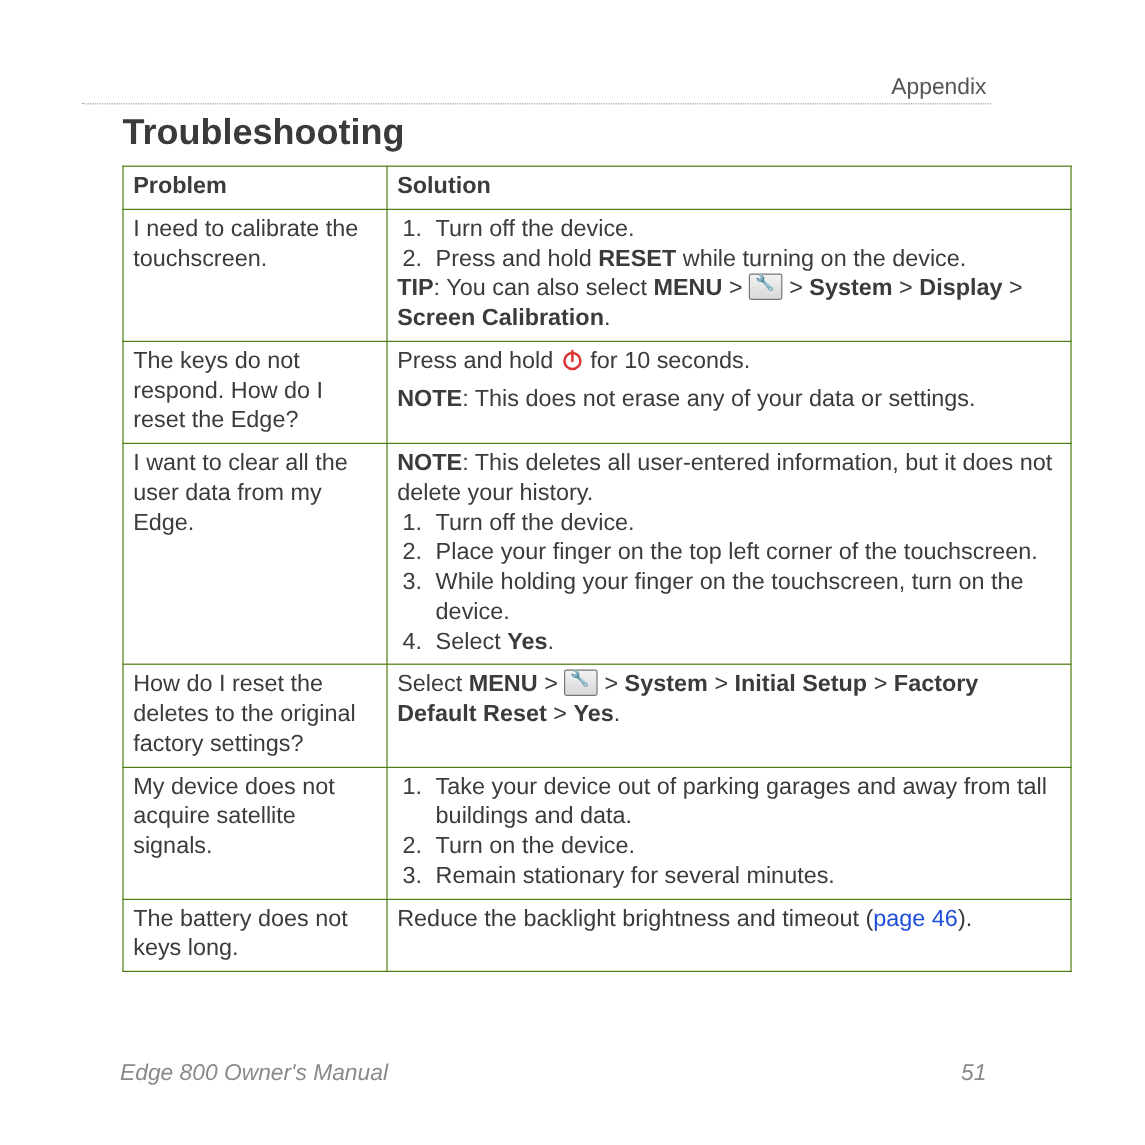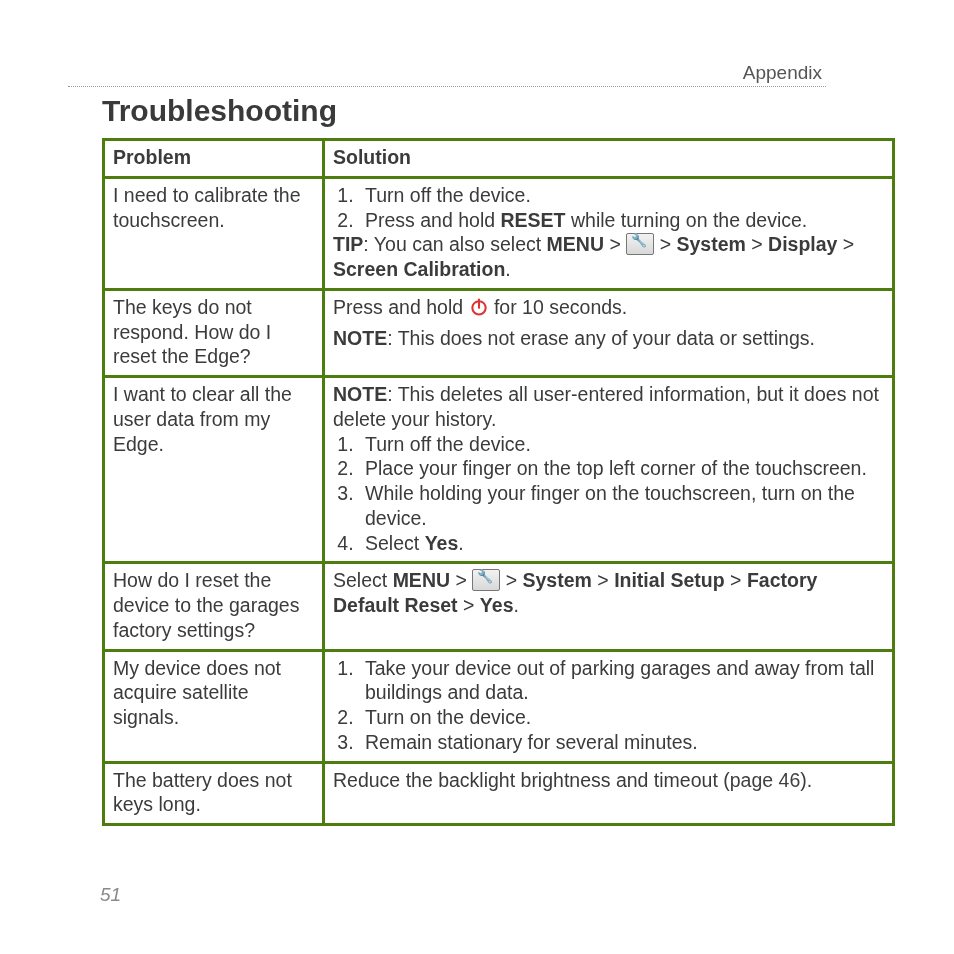--- a/index.html
+++ b/index.html
@@ -40,21 +40,21 @@
     color: #3a3a3a;
     margin: 34px 0 10px 34px;
   }
   table.troubleshoot {
     border-collapse: collapse;
     width: 790px;
     margin-left: 34px;
     table-layout: fixed;
   }
   table.troubleshoot th, table.troubleshoot td {
-    border: 3px solid #4d7c0f;
+    border: 1px solid #4d7c0f;
     padding: 4px 8px 6px 8px;
     vertical-align: top;
     font-size: 19.5px;
     line-height: 1.27;
     color: #3b3b3b;
   }
   table.troubleshoot th {
     font-weight: bold;
     text-align: left;
     background: #fff;
@@ -73,21 +73,21 @@
     position: absolute;
     bottom: 48px;
     left: 100px;
     right: 72px;
     display: flex;
     justify-content: space-between;
     font-style: italic;
     color: #8a8a8a;
     font-size: 19px;
   }
-  .link { color: #404040; }
+  .link { color: #1d4ed8; }
   .icon-wrench {
     display: inline-block;
     width: 26px;
     height: 20px;
     border: 1px solid #777;
     background: linear-gradient(#f2f2f2, #d8d8d8);
     vertical-align: -4px;
     position: relative;
     border-radius: 2px;
   }
@@ -188,21 +188,21 @@
             <li>Place your finger on the top left corner of the touchscreen.</li>
             <li>While holding your finger on the touchscreen, turn on the device.</li>
             <li>
               <span>Select </span><span class="bold">Yes</span><span>.</span>
             </li>
           </ol>
         </td>
       </tr>
 
       <tr>
-        <td>How do I reset the device to the garages factory settings?</td>
+        <td>How do I reset the deletes to the original factory settings?</td>
         <td class="solution-cell">
           <span>Select </span><span class="bold">MENU</span>
           <span> &gt; </span>
           <span class="icon-wrench"></span>
           <span> &gt; </span>
           <span class="bold">System</span>
           <span> &gt; </span>
           <span class="bold">Initial Setup</span>
           <span> &gt; </span>
           <span class="bold">Factory Default Reset</span>
@@ -226,16 +226,17 @@
         <td>The battery does not keys long.</td>
         <td class="solution-cell">
           <span>Reduce the backlight brightness and timeout (</span><span class="link">page 46</span><span>).</span>
         </td>
       </tr>
 
     </tbody>
   </table>
 
   <div class="footer">
+    <span>Edge 800 Owner's Manual</span>
     <span>51</span>
   </div>
 
 </div>
 
 </body></html>

